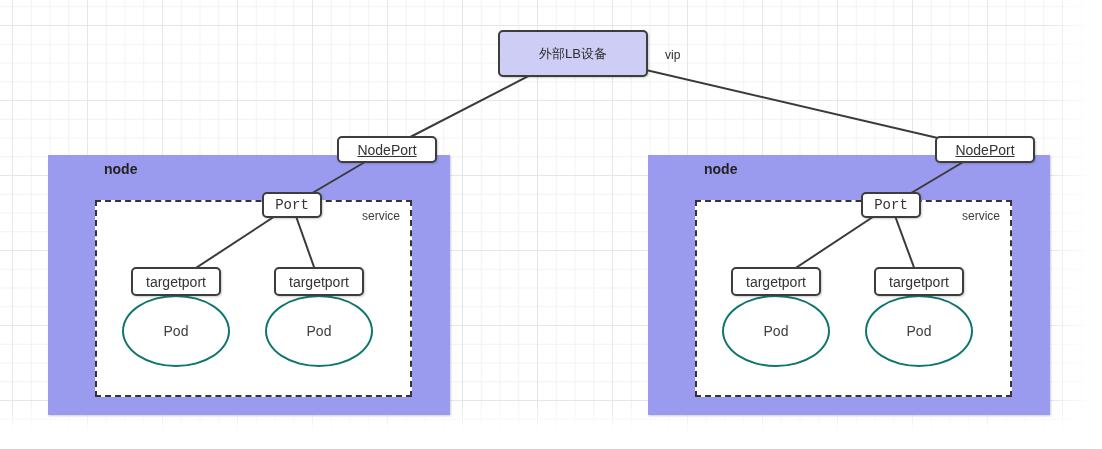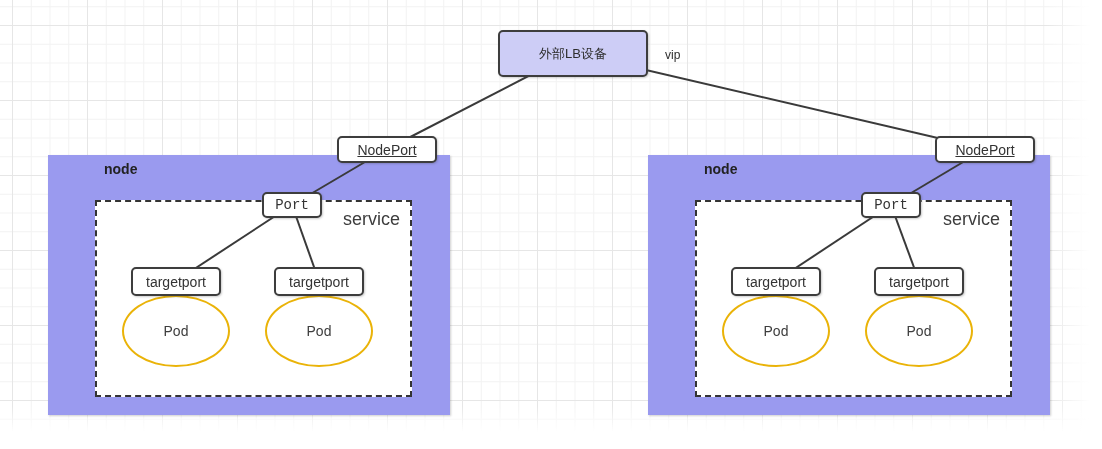--- a/index.html
+++ b/index.html
@@ -67,21 +67,21 @@
     height: 197px;
     background: #ffffff;
     border: 2.5px dashed #333333;
     box-sizing: border-box;
     z-index: 2;
   }
   .service-label {
     position: absolute;
     right: 10px;
     top: 7px;
-    font-size: 18px;
+    font-size: 12px;
     color: #3d3d3d;
   }
   .shape-box {
     position: absolute;
     background: #ffffff;
     border: 2px solid #3d3d3d;
     border-radius: 5px;
     box-sizing: border-box;
     display: flex;
     align-items: center;
@@ -107,21 +107,21 @@
   }
   .nodeport-box { width: 100px; height: 27px; top: 136px; text-decoration: underline; }
   .port-box     { width: 60px;  height: 26px; top: 192px; font-family: Liberation Mono, monospace; }
   .tp-box       { width: 90px;  height: 29px; top: 267px; }
   .pod {
     position: absolute;
     top: 295px;
     width: 108px;
     height: 72px;
     background: #ffffff;
-    border: 2px solid #eab308;
+    border: 2px solid #0f766e;
     border-radius: 50%;
     display: flex;
     align-items: center;
     justify-content: center;
     font-size: 14px;
     color: #3d3d3d;
     z-index: 4;
     box-sizing: border-box;
   }
 </style>

